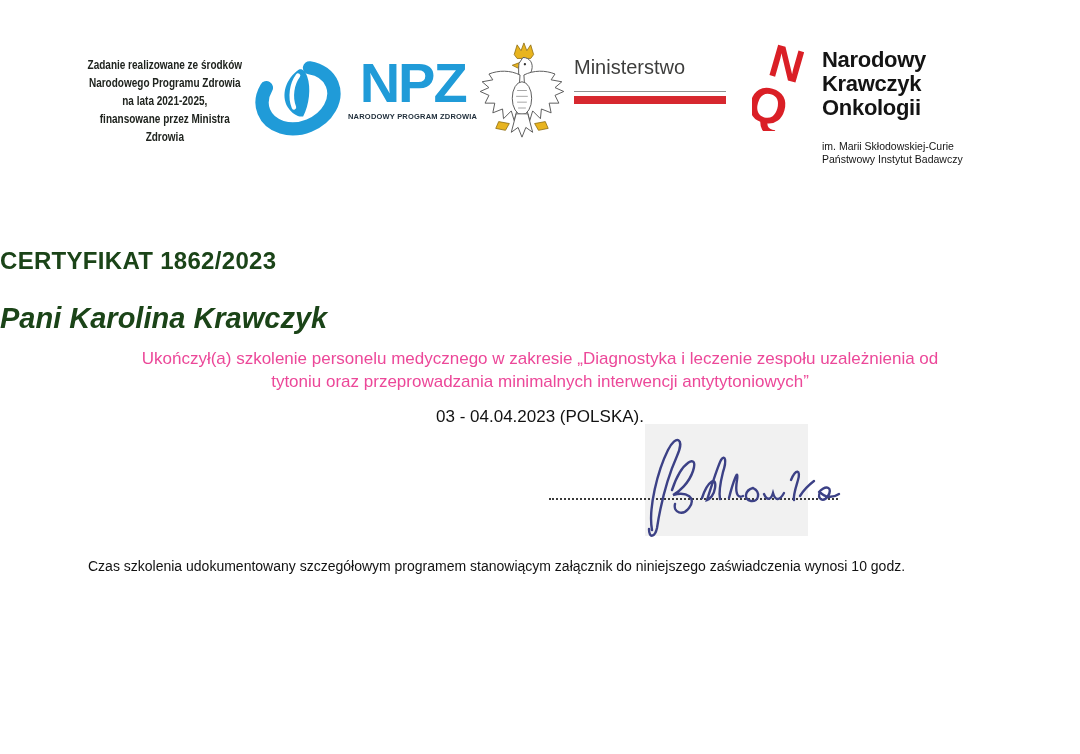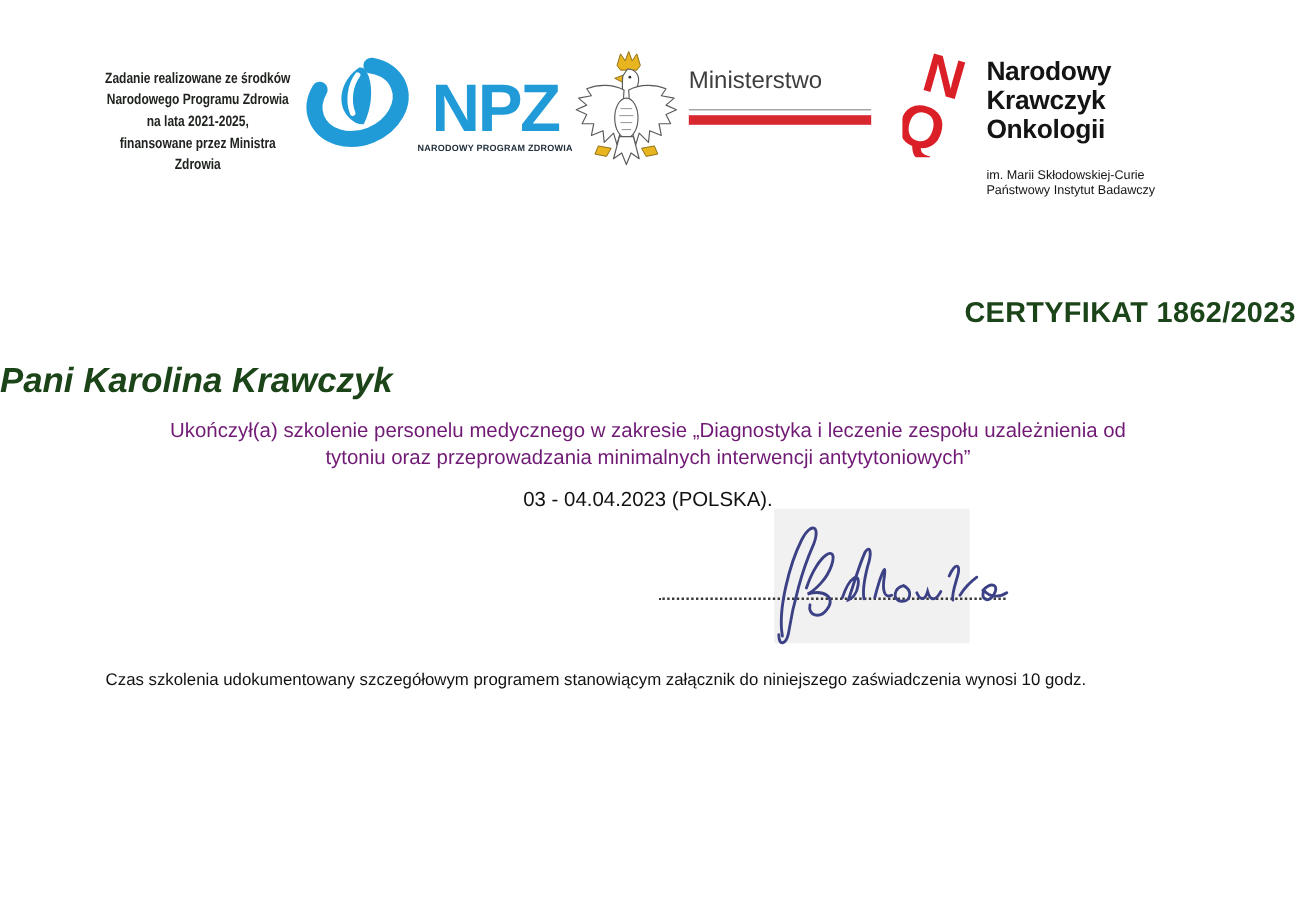--- a/index.html
+++ b/index.html
@@ -8,49 +8,49 @@
     font-family:"Liberation Sans", sans-serif; color:#111; overflow:hidden;
   }
 
   
   .funding-note {
     position:absolute; left:80px; top:56px; width:212px;
     transform:scaleX(0.8); transform-origin:left top;
     text-align:center; font-size:12.5px; font-weight:bold;
     color:#20241f; line-height:18px;
   }
-  .npz { position:absolute; left:252px; top:36px; display:flex; align-items:flex-end; }
+  .npz { position:absolute; left:252px; top:49px; display:flex; align-items:flex-start; }
   .npz-svg { width:92px; height:92px; }
   .npz-text { margin-left:4px; display:flex; flex-direction:column; align-items:center; margin-top:8px; }
   .npz-acronym { font-size:56px; line-height:52px; font-weight:bold; color:#209BD8; letter-spacing:-2px; }
   .npz-subtitle { font-size:7.5px; font-weight:bold; color:#22303c; letter-spacing:0.2px; margin-top:3px; white-space:nowrap; }
 
   .ministry { position:absolute; left:476px; top:40px; display:flex; }
   .eagle-svg { width:90px; height:102px; }
   .ministry-text { margin-left:8px; padding-top:13px; }
   .ministry-name { font-size:20px; color:#3E3E3D; line-height:29px; }
   .ministry-rule { margin-top:9px; width:152px; border-top:1px solid #909090; }
   .ministry-bar { margin-top:4px; width:152px; height:8px; }
 
   .nio { position:absolute; left:752px; top:36px; display:flex; }
   .nio-mark-svg { width:62px; height:95px; }
   .nio-text { margin-left:8px; padding-top:12px; }
   .nio-name { font-size:22px; font-weight:bold; color:#141414; line-height:24px; letter-spacing:-0.3px; }
   .nio-sub { font-size:10.5px; font-weight:normal; color:#141414; line-height:13px; margin-top:20px; }
 
   
   .cert-title {
-    position:absolute; top:247px; left:0; width:100%; text-align:right;
+    position:absolute; top:247px; left:0; width:100%; text-align:left;
     font-size:24px; font-weight:bold; color:#1B4418; letter-spacing:0.3px;
   }
   .cert-name {
     position:absolute; top:302px; left:0; width:100%; text-align:left;
     font-size:29px; font-weight:bold; font-style:italic; color:#1B4418;
   }
-  .body-line { position:absolute; left:0; width:100%; text-align:center; font-size:17px; color:#701a75; }
+  .body-line { position:absolute; left:0; width:100%; text-align:center; font-size:17px; color:#ec4899; }
   .body-line-1 { top:349px; }
   .body-line-2 { top:372px; }
   .cert-date { position:absolute; top:407px; left:0; width:100%; text-align:center; font-size:17px; color:#121212; }
 
   
   .sig-scan-box { position:absolute; left:645px; top:424px; width:163px; height:112px; background:#f1f1f1; }
   .sig-dotted-line { position:absolute; left:549px; top:486px; width:289px; height:12px; border-bottom:2px dotted #3a3a3a; }
   .sig-svg { position:absolute; left:592px; top:418px; width:250px; height:125px; }
 
   

